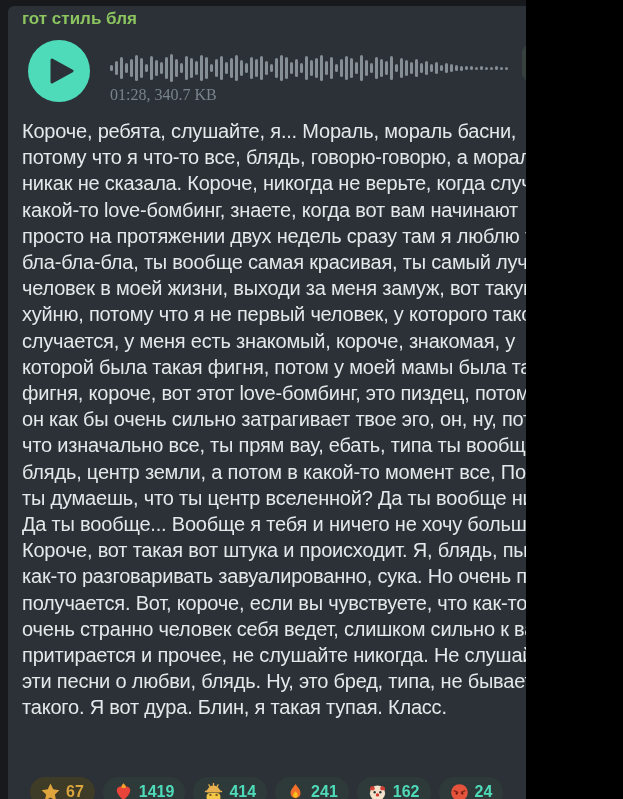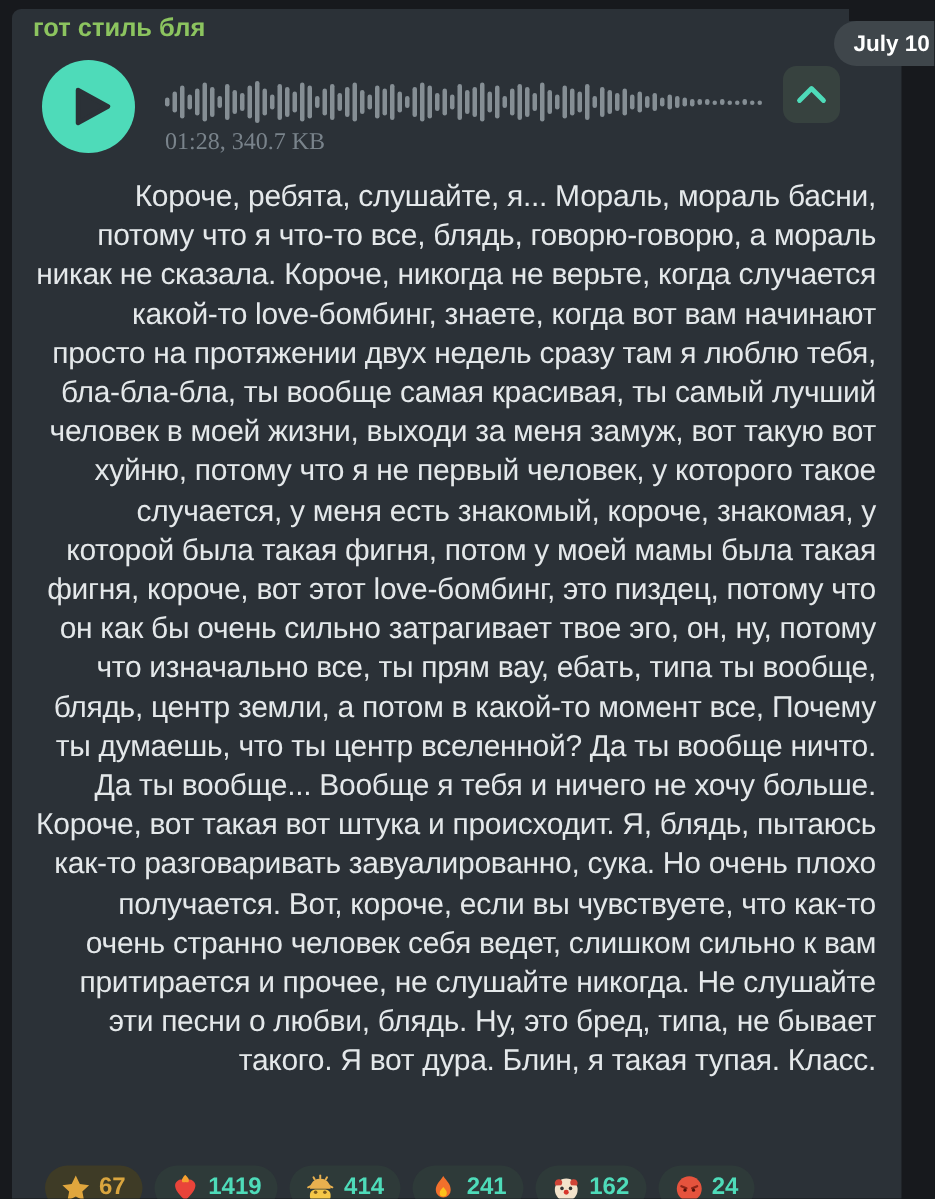--- a/index.html
+++ b/index.html
@@ -2,21 +2,21 @@
 <html style="--chatbg: #17191d; --bubble: #2b3137; --accent: #4edbb9; --title: #8cc45f; --gold: #d9a53e; --text: #e4e8ea; --muted: #79838b;"><head>
 <meta charset="utf-8">
 <style>
   :root{
     --chatbg:#17191d; --bubble:#2b3137; --accent:#4edbb9; --title:#8cc45f;
     --text:#e4e8ea; --muted:#79838b; --wave:#858e94; --pillbg:#2e3a39;
     --pillsel:#3e3b26; --gold:#d9a53e; --badgebg:#3f464b;
   }
   *{margin:0;padding:0;box-sizing:border-box;}
   body{background:#000;font-family:"Liberation Sans","DejaVu Sans",sans-serif;}
-  .screen{position:relative;width:623px;height:799px;background:var(--chatbg);overflow:hidden;text-align:right;}
+  .screen{position:relative;width:526px;height:799px;background:var(--chatbg);overflow:hidden;}
   .bubble{position:absolute;left:8px;top:6px;width:593px;height:840px;
     background:var(--bubble);border-radius:6px 0 0 0;}
   .title{position:absolute;left:14px;top:3px;font-size:17px;font-weight:bold;color:var(--title);cursor:pointer;}
   .play{position:absolute;left:20px;top:34px;width:62px;height:62px;border:none;border-radius:50%;
     background:var(--accent);display:flex;align-items:center;justify-content:center;cursor:pointer;}
   .play svg{margin-left:5px;}
   .waveform{position:absolute;left:102px;top:40px;width:404px;height:44px;
     display:flex;align-items:center;gap:2px;cursor:pointer;}
   .bar{width:3px;border-radius:1.5px;background:var(--wave);flex:0 0 auto;}
   .collapse{position:absolute;left:514px;top:38px;width:38px;height:38px;border:none;border-radius:9px;

